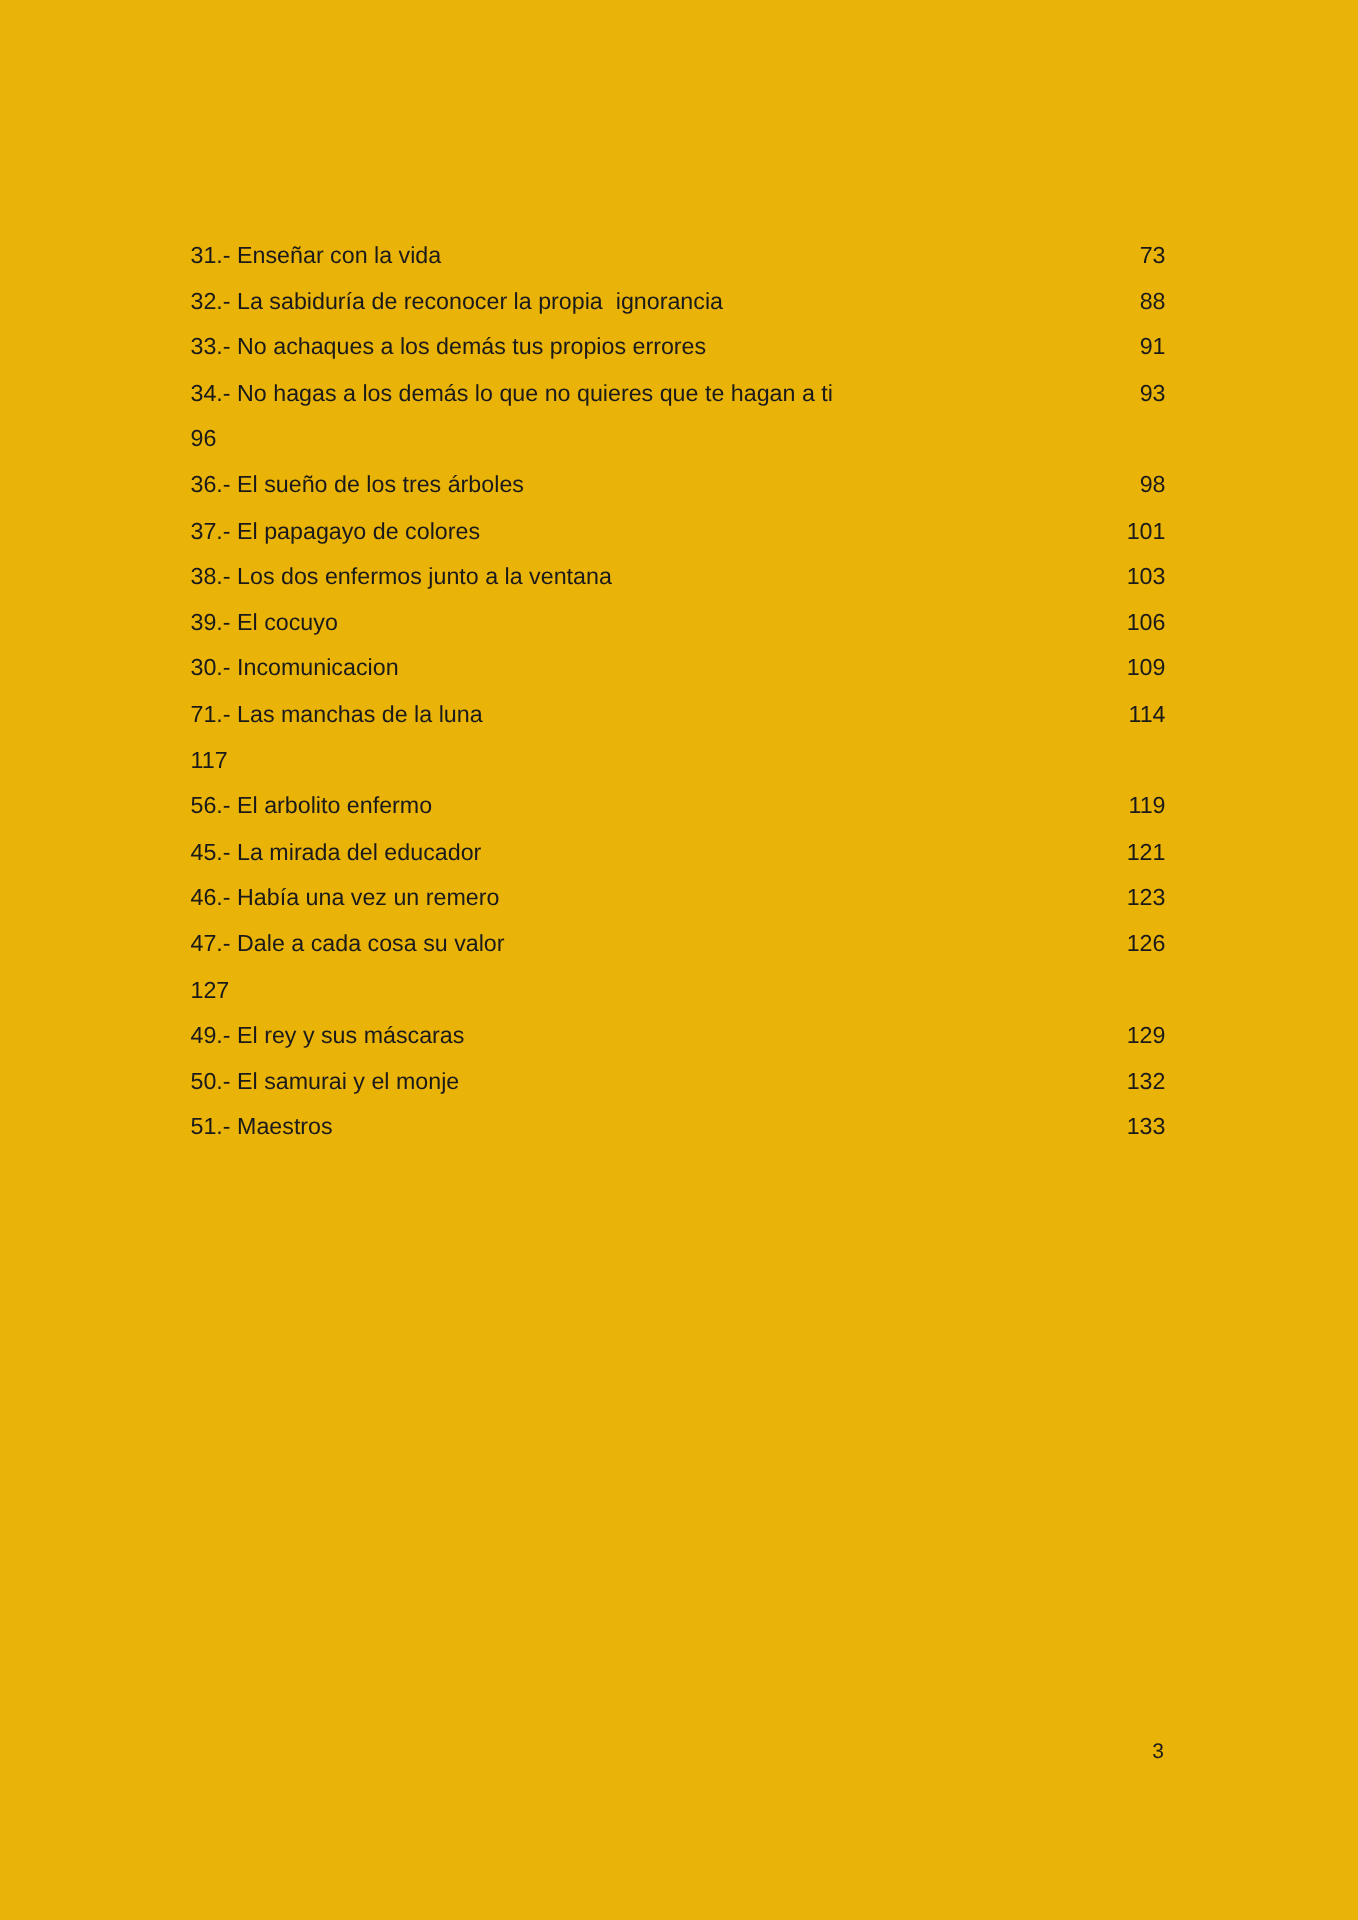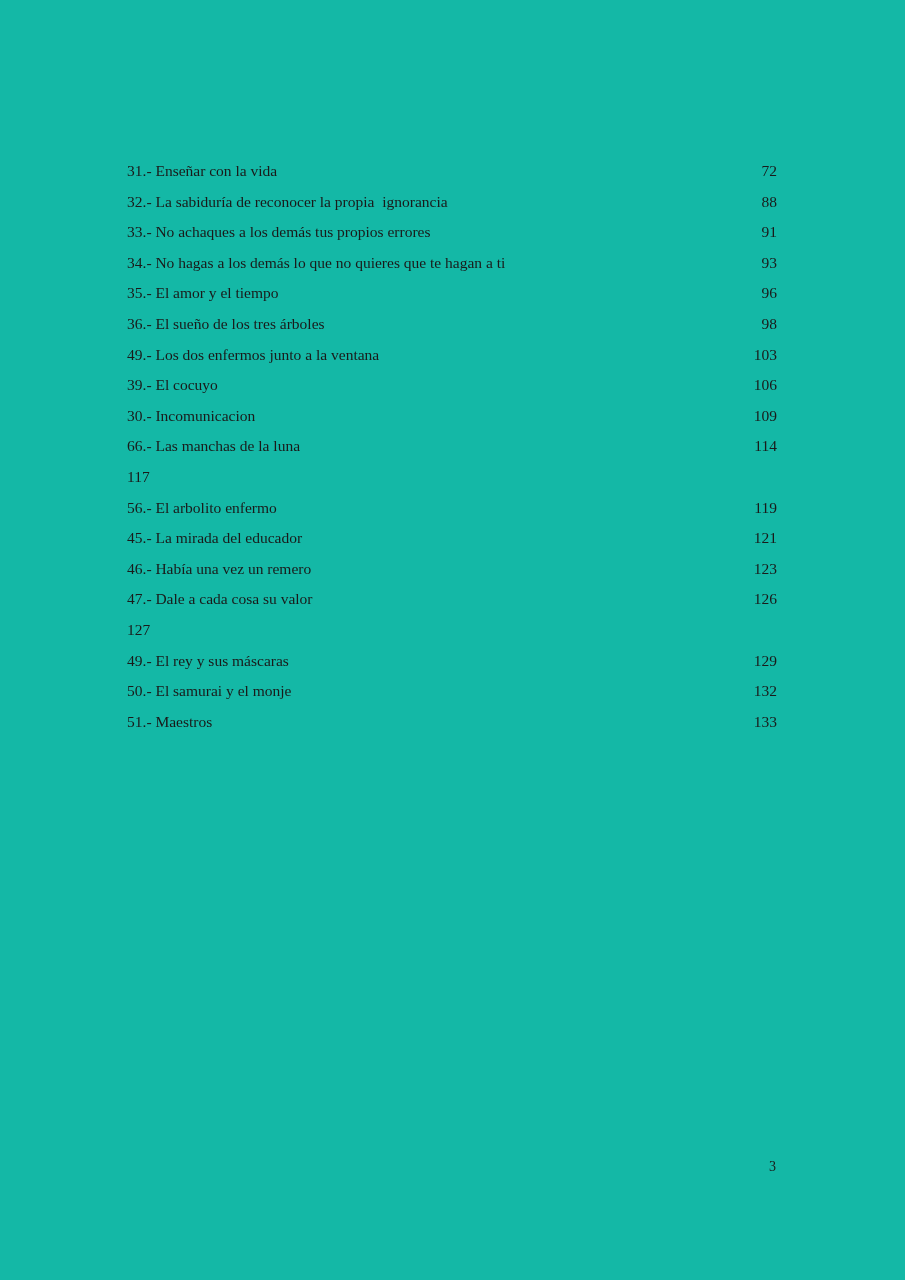--- a/index.html
+++ b/index.html
@@ -4,22 +4,22 @@
 <style>
   html, body {
     margin: 0;
     padding: 0;
     background: #ffffff;
   }
   .page {
     position: relative;
     width: 905px;
     height: 1280px;
-    background: #14b8a6;
-    font-family: Liberation Serif, serif;
+    background: #eab308;
+    font-family: Liberation Sans, sans-serif;
     color: #1a1a1a;
     overflow: hidden;
   }
   .toc {
     position: absolute;
     top: 156px;
     left: 127px;
     width: 650px;
   }
   .toc-row {
@@ -44,30 +44,31 @@
     font-size: 14px;
     color: #1a1a1a;
   }
 </style>
 </head>
 <body>
 
 <div class="page">
 
   <div class="toc" id="toc-list">
-      <div class="toc-row"><span class="toc-title">31.- Enseñar con la vida</span><span class="toc-page">72</span></div>
+      <div class="toc-row"><span class="toc-title">31.- Enseñar con la vida</span><span class="toc-page">73</span></div>
       <div class="toc-row"><span class="toc-title">32.- La sabiduría de reconocer la propia  ignorancia</span><span class="toc-page">88</span></div>
       <div class="toc-row"><span class="toc-title">33.- No achaques a los demás tus propios errores</span><span class="toc-page">91</span></div>
       <div class="toc-row"><span class="toc-title">34.- No hagas a los demás lo que no quieres que te hagan a ti</span><span class="toc-page">93</span></div>
-      <div class="toc-row"><span class="toc-title">35.- El amor y el tiempo</span><span class="toc-page">96</span></div>
+      <div class="toc-row"><span class="toc-page">96</span></div>
       <div class="toc-row"><span class="toc-title">36.- El sueño de los tres árboles</span><span class="toc-page">98</span></div>
-      <div class="toc-row"><span class="toc-title">49.- Los dos enfermos junto a la ventana</span><span class="toc-page">103</span></div>
+      <div class="toc-row"><span class="toc-title">37.- El papagayo de colores</span><span class="toc-page">101</span></div>
+      <div class="toc-row"><span class="toc-title">38.- Los dos enfermos junto a la ventana</span><span class="toc-page">103</span></div>
       <div class="toc-row"><span class="toc-title">39.- El cocuyo</span><span class="toc-page">106</span></div>
       <div class="toc-row"><span class="toc-title">30.- Incomunicacion</span><span class="toc-page">109</span></div>
-      <div class="toc-row"><span class="toc-title">66.- Las manchas de la luna</span><span class="toc-page">114</span></div>
+      <div class="toc-row"><span class="toc-title">71.- Las manchas de la luna</span><span class="toc-page">114</span></div>
       <div class="toc-row"><span class="toc-page">117</span></div>
       <div class="toc-row"><span class="toc-title">56.- El arbolito enfermo</span><span class="toc-page">119</span></div>
       <div class="toc-row"><span class="toc-title">45.- La mirada del educador</span><span class="toc-page">121</span></div>
       <div class="toc-row"><span class="toc-title">46.- Había una vez un remero</span><span class="toc-page">123</span></div>
       <div class="toc-row"><span class="toc-title">47.- Dale a cada cosa su valor</span><span class="toc-page">126</span></div>
       <div class="toc-row"><span class="toc-page">127</span></div>
       <div class="toc-row"><span class="toc-title">49.- El rey y sus máscaras</span><span class="toc-page">129</span></div>
       <div class="toc-row"><span class="toc-title">50.- El samurai y el monje</span><span class="toc-page">132</span></div>
       <div class="toc-row"><span class="toc-title">51.- Maestros</span><span class="toc-page">133</span></div>
     </div>

